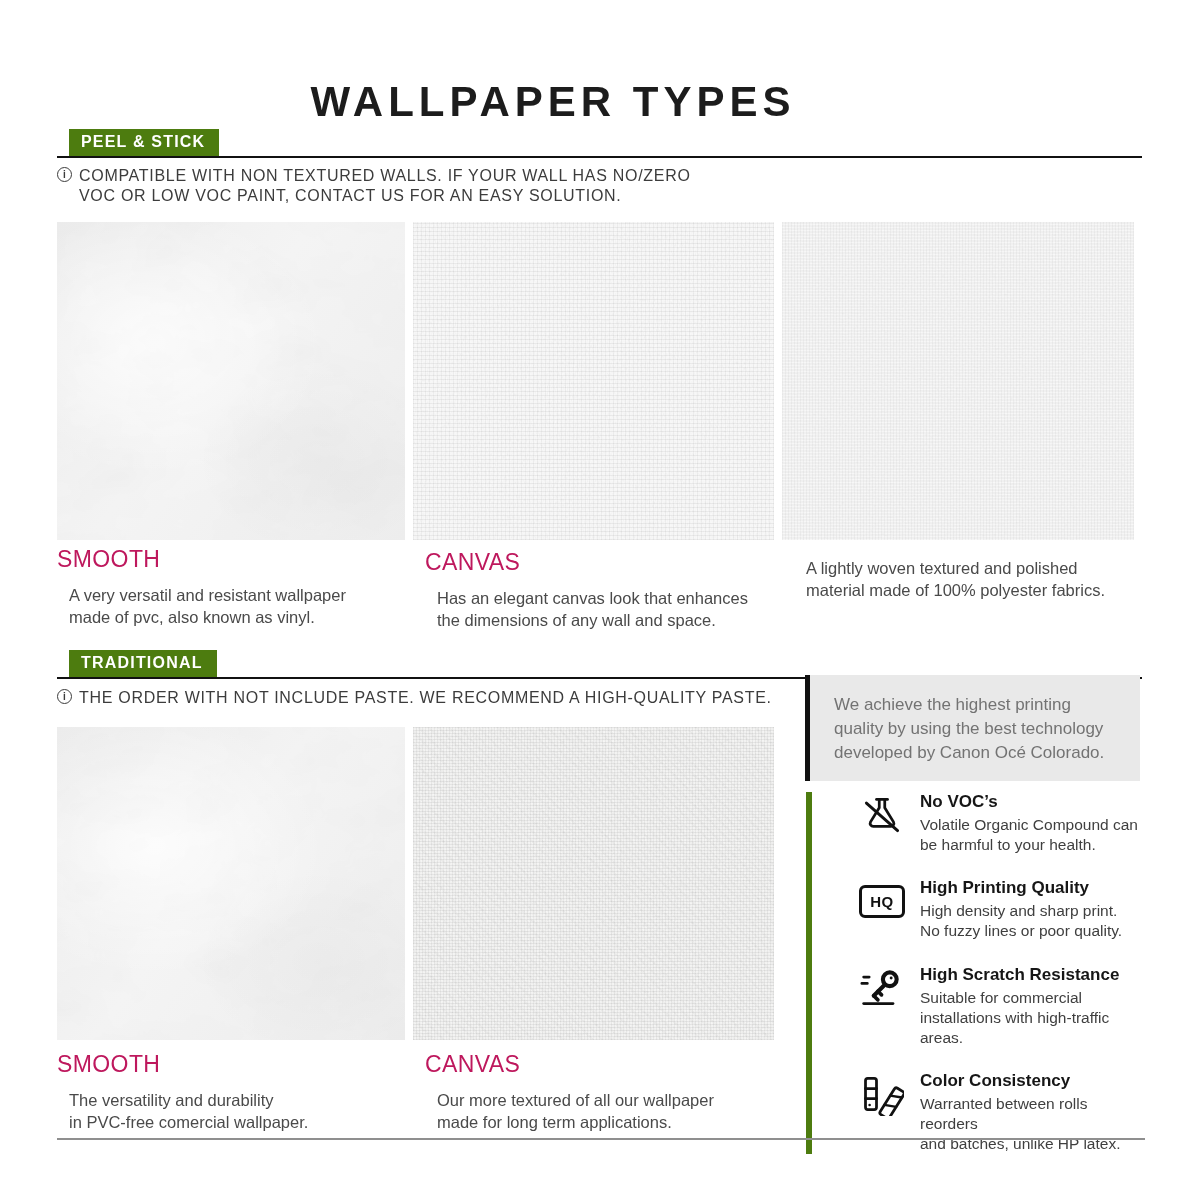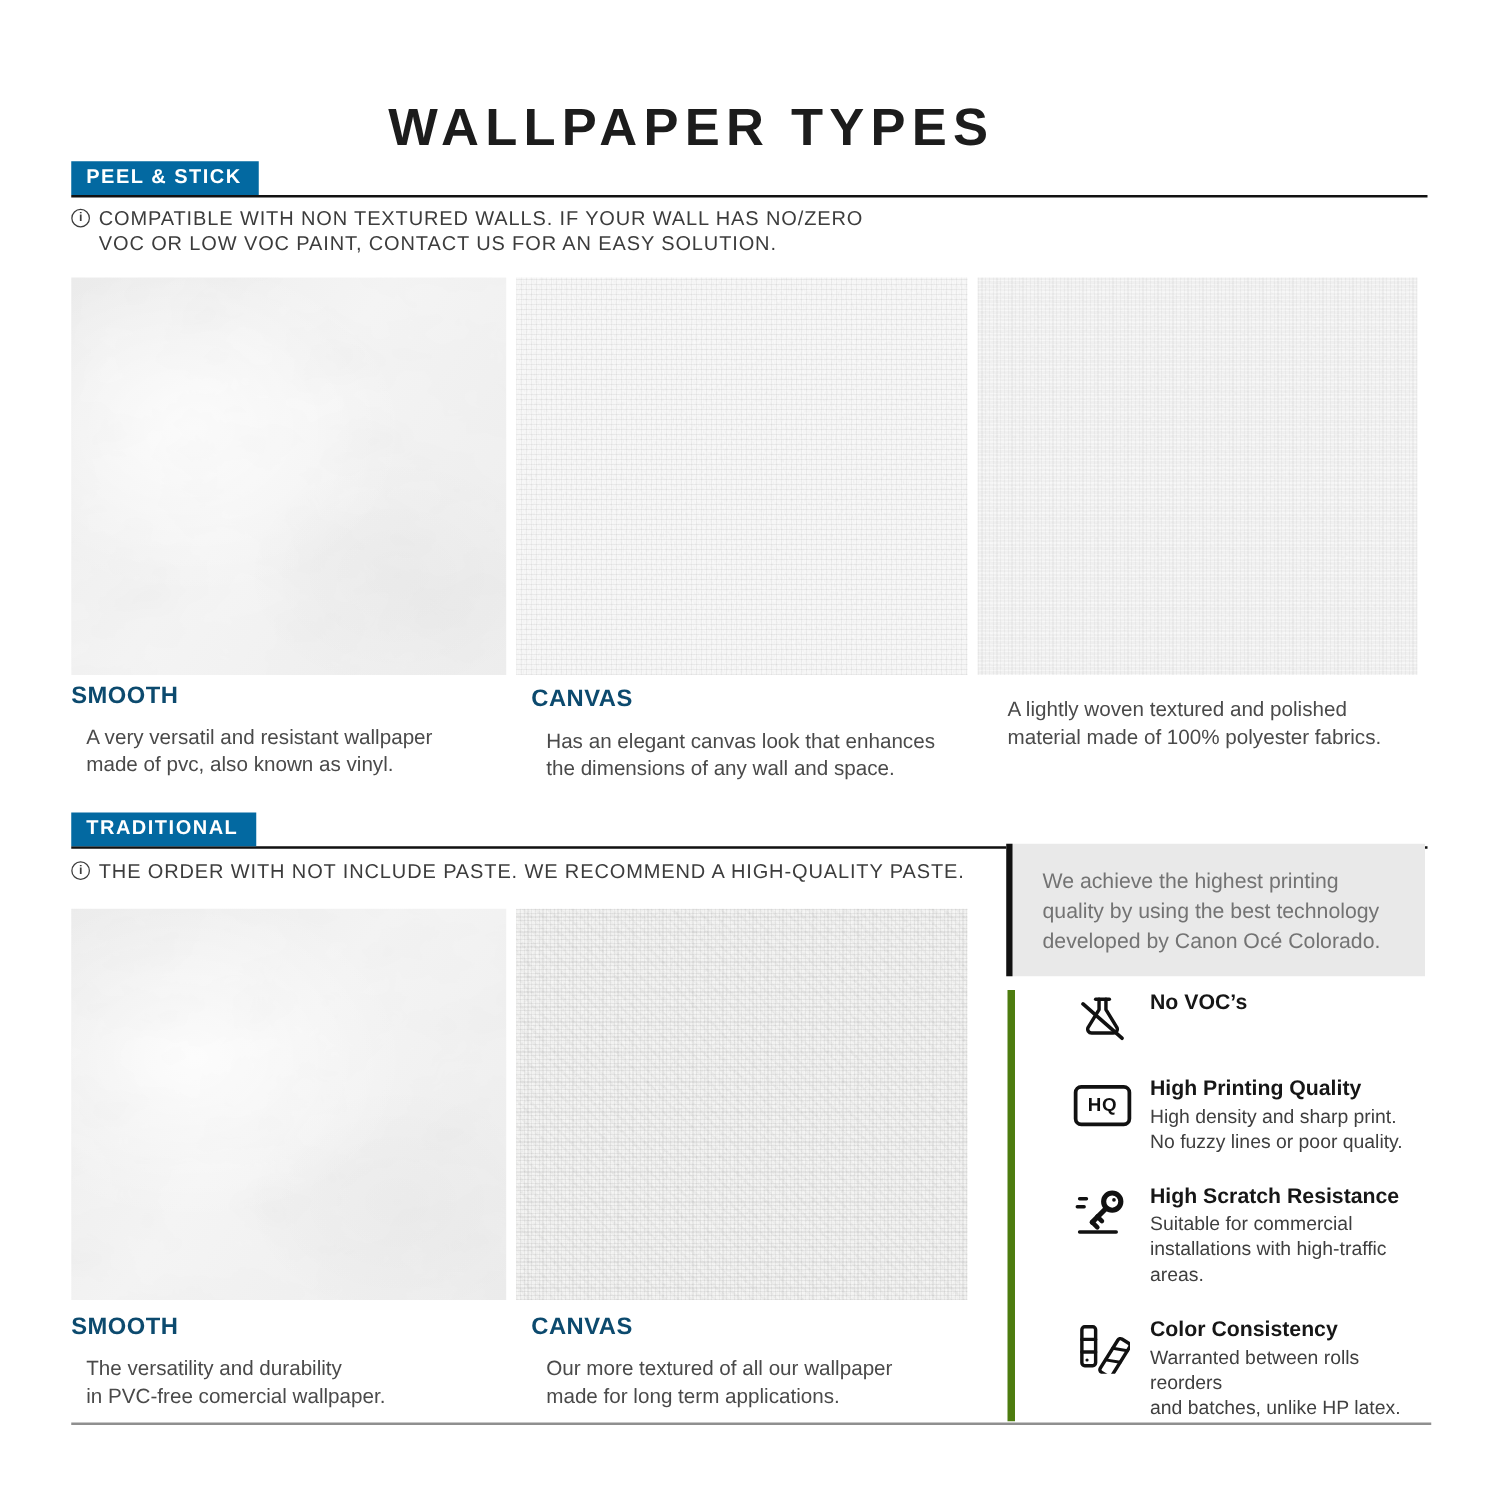--- a/index.html
+++ b/index.html
@@ -12,22 +12,22 @@
 
   
   .page-title{
     left:0;top:50px;width:1010px;text-align:center;
     font-size:42px;font-weight:700;letter-spacing:5px;color:#1c1c1c;margin-left:48px;
   }
 
   
   .section-rule{left:57px;right:58px;border-bottom:2.5px solid #111;height:27px;}
   .badge{
-    display:inline-block;background:#0369a1;color:#fff;font-size:16px;font-weight:700;
-    letter-spacing:1.2px;padding:4px 14px 5px 12px;line-height:18px;vertical-align:bottom;
+    display:inline-block;background:#4d7c0f;color:#fff;font-size:16px;font-weight:700;
+    letter-spacing:1.2px;padding:4px 14px 5px 12px;line-height:18px;vertical-align:bottom;margin-left:12px;
   }
 
   
   .note{left:57px;display:flex;align-items:flex-start;gap:7px;color:#3c3c3c;}
   .info-icon{
     flex:0 0 auto;width:13px;height:13px;margin-top:1px;border:1.6px solid #3c3c3c;border-radius:50%;
     display:inline-flex;align-items:center;justify-content:center;
     font-size:10px;font-weight:700;line-height:1;
   }
   .note-text{font-size:16px;letter-spacing:0.7px;line-height:1.28;white-space:pre-line;}
@@ -60,21 +60,21 @@
     background-color:#f7f7f6;
     background-image:
       repeating-linear-gradient(0deg, rgba(0,0,0,0.06) 0 1px, rgba(0,0,0,0) 1px 3px),
       repeating-linear-gradient(90deg, rgba(0,0,0,0.05) 0 1px, rgba(0,0,0,0) 1px 3px),
       repeating-linear-gradient(45deg, rgba(0,0,0,0.02) 0 2px, rgba(0,0,0,0) 2px 7px);
   }
 
   
   .cap{display:block;}
   .cap.indent{padding-left:12px;}
-  .cap h3{margin:0 0 7px 0;font-size:19px;font-weight:700;letter-spacing:0.4px;color:#0c4a6e;}
+  .cap h3{margin:0 0 7px 0;font-size:23px;font-weight:400;letter-spacing:0.4px;color:#be185d;}
   .cap p{margin:12px;font-size:16.5px;line-height:1.32;color:#4a4a4a;white-space:pre-line;}
 
   
   .quote{
     left:805px;width:335px;box-sizing:border-box;background:#e9e9e9;
     border-left:5px solid #111;padding:17px 18px 15px 23px;
   }
   .quote p{margin:1px;font-size:17px;line-height:1.42;color:#737373;}
 
   
@@ -225,20 +225,22 @@
   <div class="feature">
     <span class="f-icon">
       <svg viewBox="0 0 48 48" width="44" height="44" fill="none" stroke="#111" stroke-width="3" stroke-linecap="round" stroke-linejoin="round">
         <path d="M18 7 h12"></path>
         <path d="M21 7 v9 L11.5 31.5 c-1.2 2.4 .5 5 3 5 h19 c2.5 0 4.2-2.6 3-5 L27 16 V7"></path>
         <path d="M7 11 L41 41" stroke-width="3.2"></path>
       </svg>
     </span>
     <div class="f-body">
       <h4>No VOC’s</h4>
+      <p>Volatile Organic Compound can
+be harmful to your health.</p>
     </div>
   </div>
 
   <div class="feature">
     <span class="f-icon">
       <span class="hq-box">HQ</span>
     </span>
     <div class="f-body">
       <h4>High Printing Quality</h4>
       <p>High density and sharp print.

